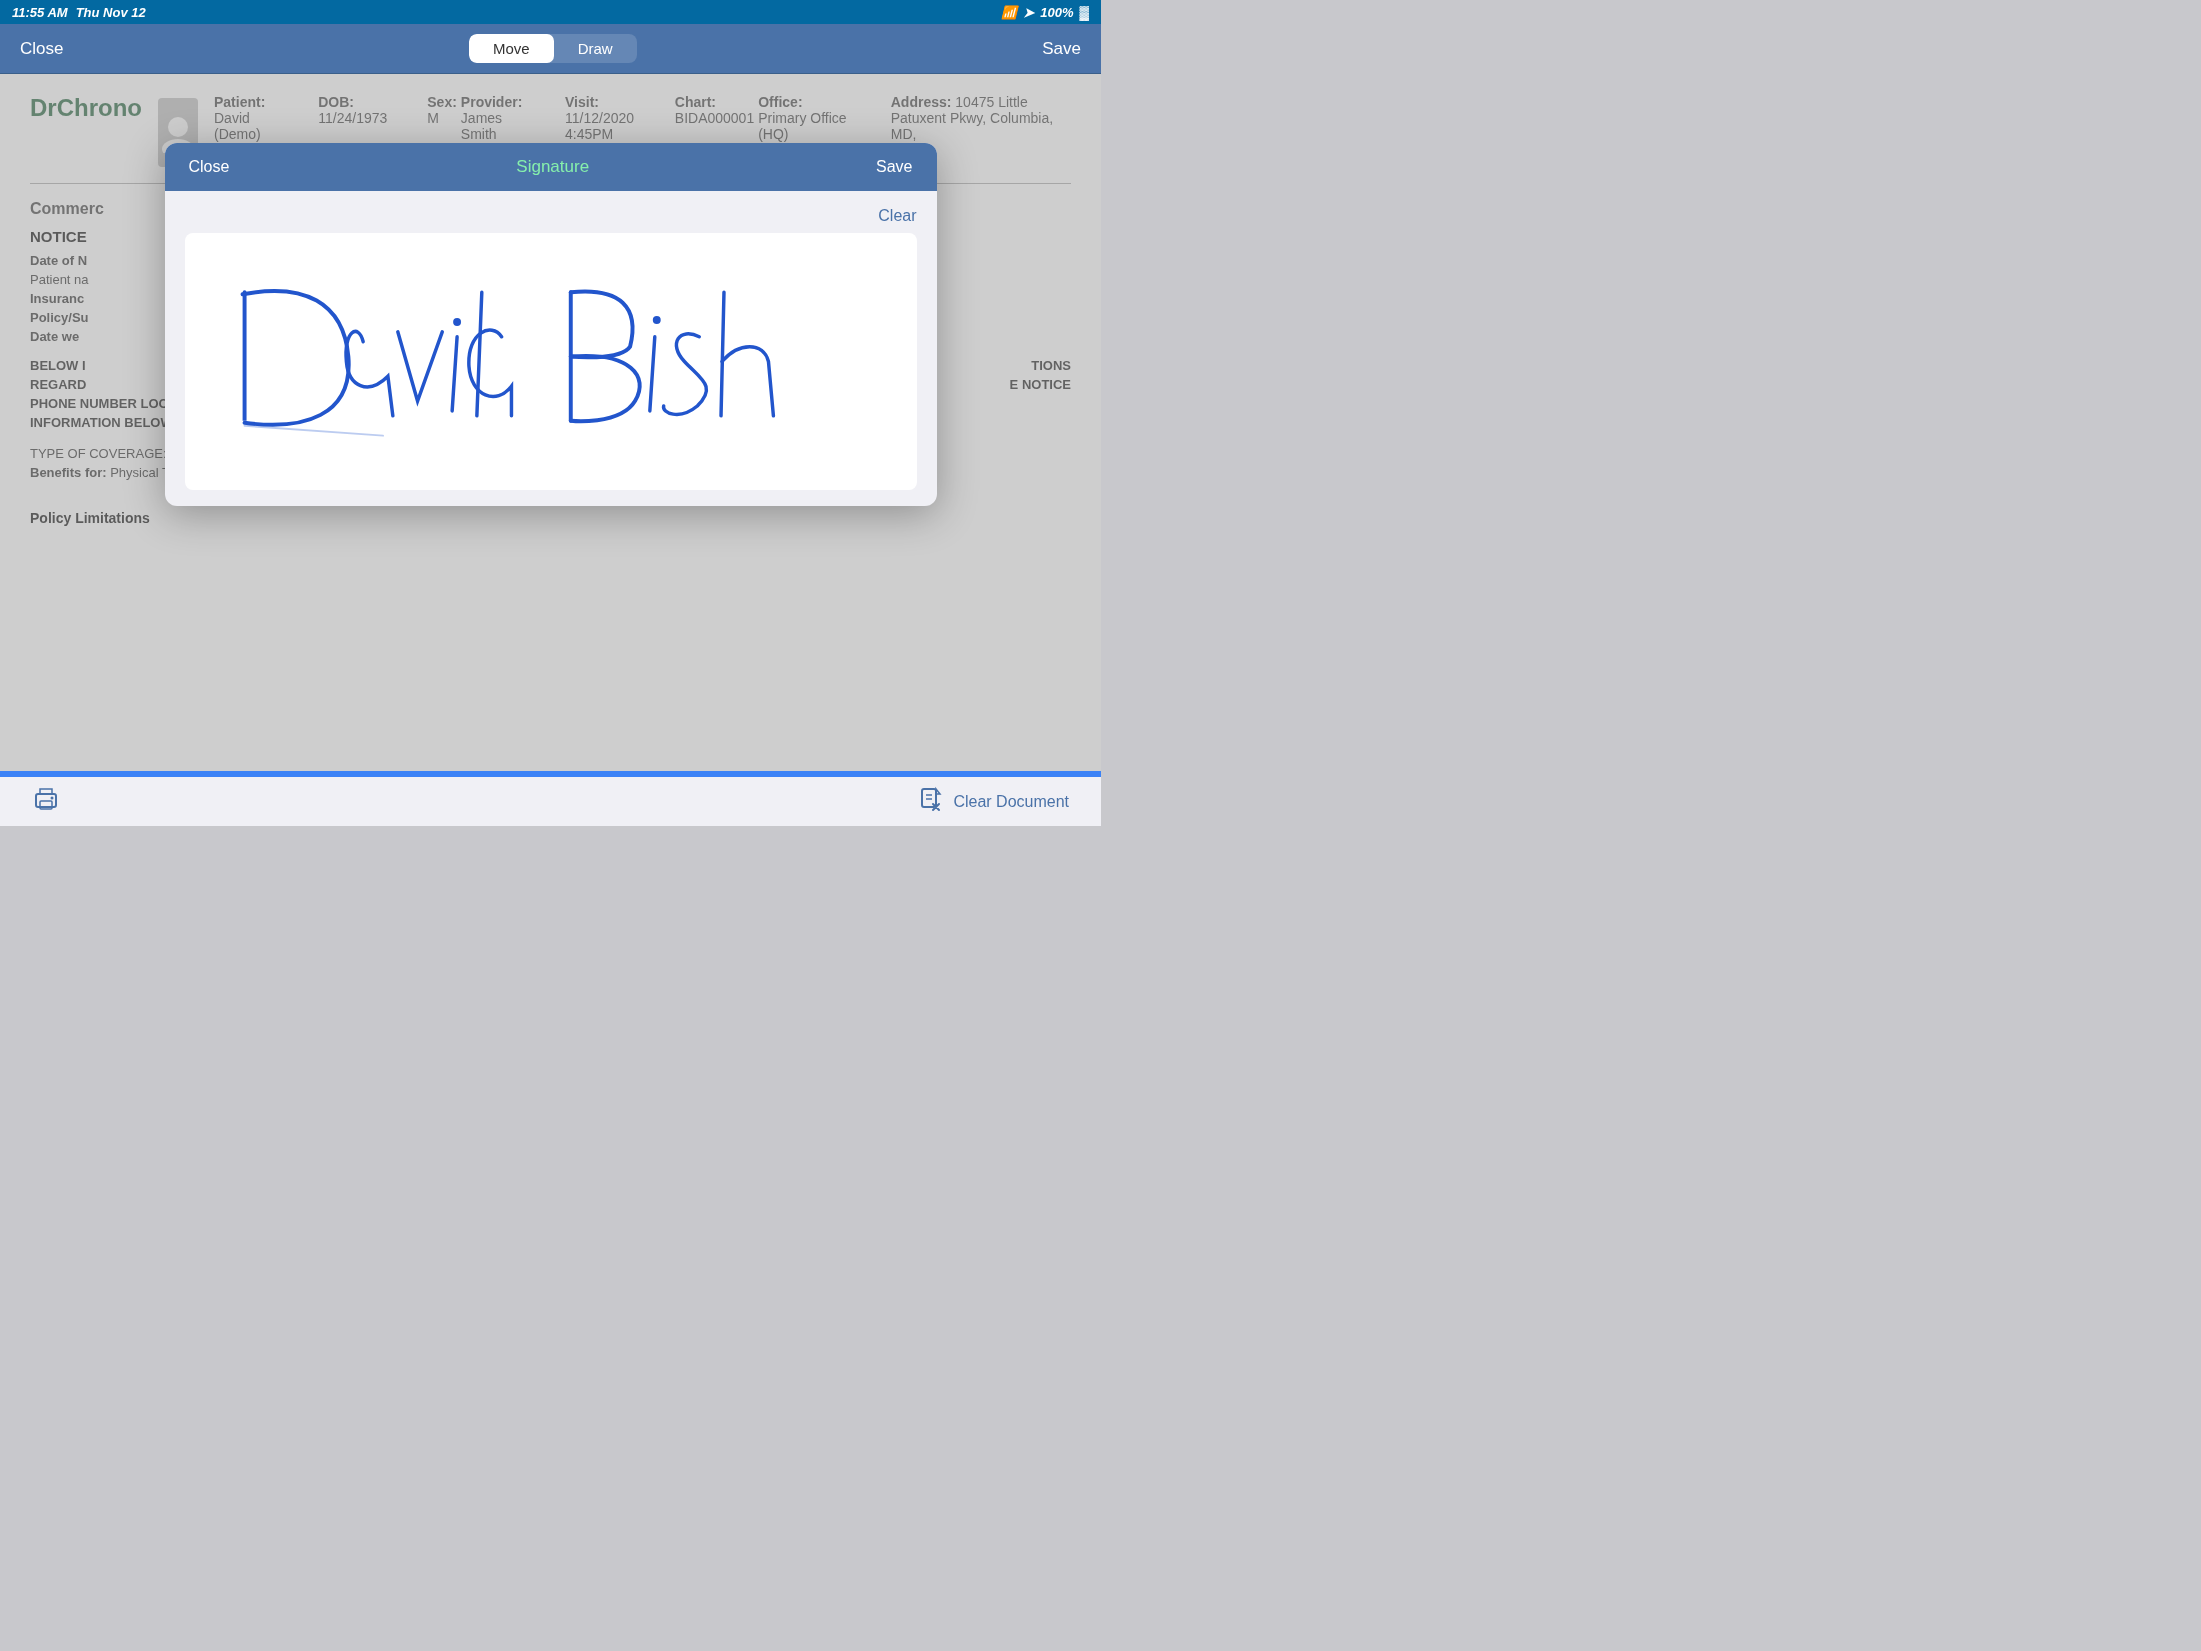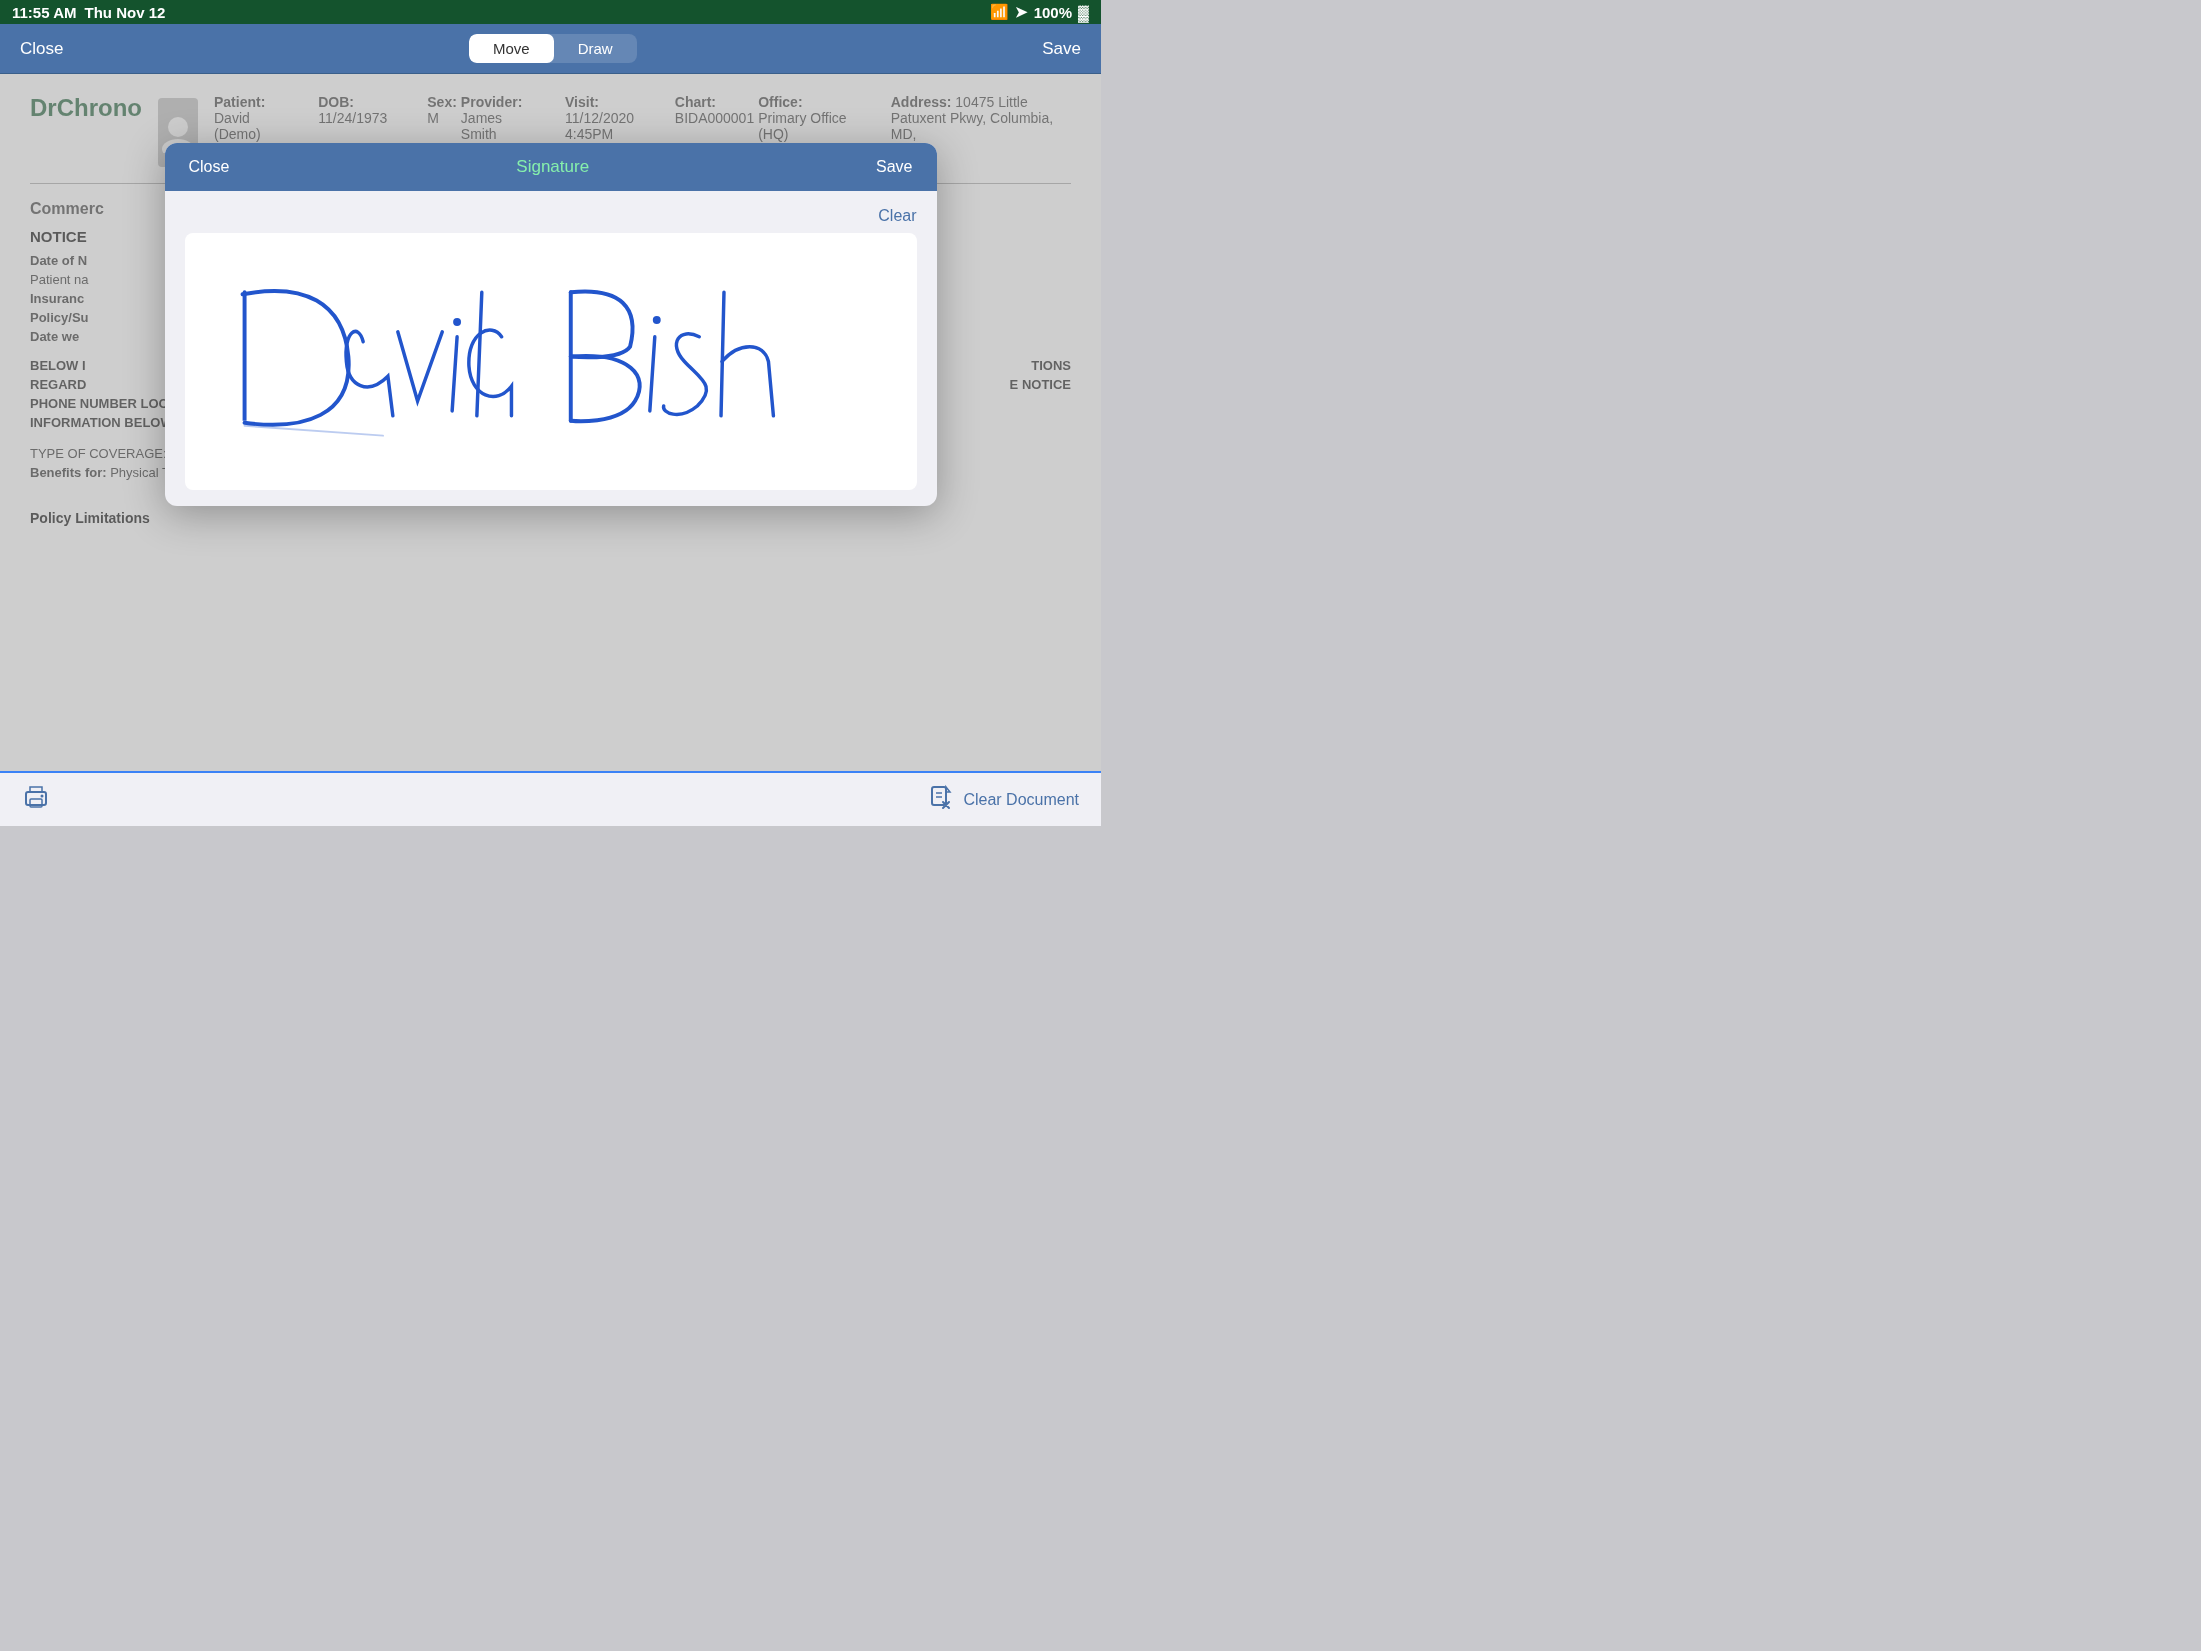--- a/index.html
+++ b/index.html
@@ -7,29 +7,30 @@
       font-family: -apple-system, 'Helvetica Neue', Arial, sans-serif;
       background: #c8c8cc;
       width: 1101px;
       height: 826px;
       overflow: hidden;
       position: relative;
     }
 
     
     .status-bar {
-      background: #14532d;
+      background: #0369a1;
       height: 24px;
       display: flex;
       align-items: center;
       justify-content: space-between;
       padding: 0 12px;
       color: white;
-      font-size: 15px;
+      font-size: 13px;
       font-weight: 600;
+      font-style: italic;
     }
     .status-left { display: flex; align-items: center; gap: 8px; }
     .status-right { display: flex; align-items: center; gap: 6px; }
 
     
     .nav-bar {
       background: #4a72a8;
       height: 50px;
       display: flex;
       align-items: center;
@@ -236,25 +237,25 @@
     }
 
     
     .bottom-bar {
       position: absolute;
       bottom: 0;
       left: 0;
       right: 0;
       height: 55px;
       background: #f0f0f5;
-      border-top: 2px solid #3b82f6;
+      border-top: 6px solid #3b82f6;
       display: flex;
       align-items: center;
       justify-content: space-between;
-      padding: 0 22px;
+      padding: 0 32px;
     }
     .print-icon {
       color: #4a72a8;
       font-size: 22px;
       cursor: pointer;
     }
     .clear-doc-area {
       display: flex;
       align-items: center;
       gap: 8px;

